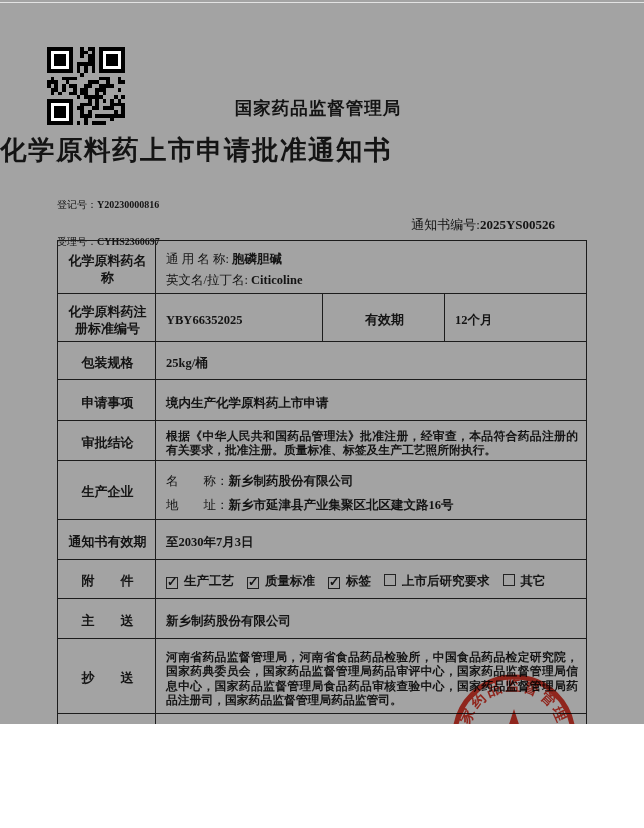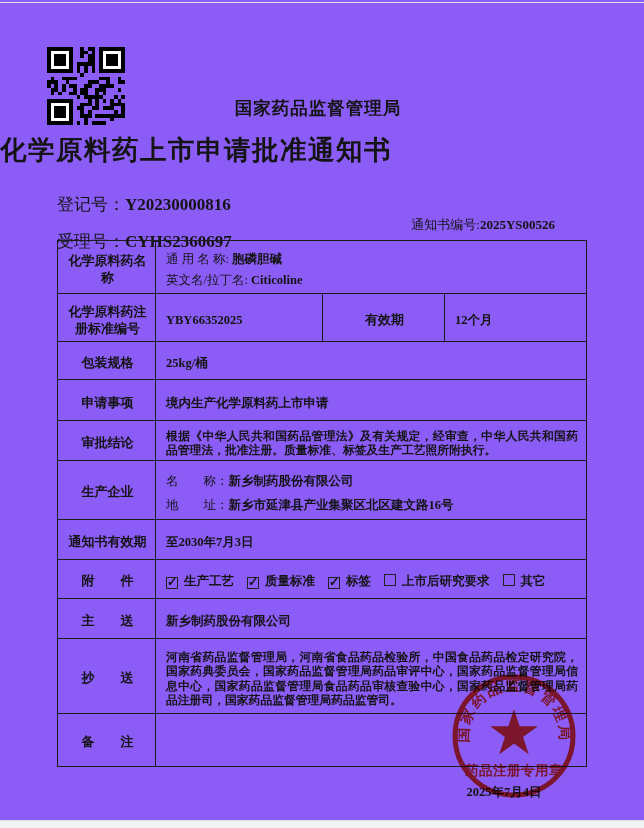--- a/index.html
+++ b/index.html
@@ -1,35 +1,35 @@
 <!DOCTYPE html>
 <html><head>
 <meta charset="utf-8">
 <style>
   html,body{margin:0;padding:0;background:#fff;}
   #page{
-    position:relative;width:644px;height:828px;background:#8b5cf6;overflow:hidden;
+    position:relative;width:644px;height:724px;background:#a3a3a3;overflow:hidden;
     font-family:"Liberation Serif","DejaVu Serif",serif;color:#141414;
   }
   .edge-top{position:absolute;left:0;top:2px;width:100%;height:1px;background:#e3e3e3;}
   .edge-bottom{position:absolute;left:0;top:820px;width:100%;height:8px;background:#f2f3f5;border-top:1px solid #dcdfe3;}
 
   .qr{position:absolute;left:46px;top:47px;width:80px;height:78px;}
   .qr svg{width:100%;height:100%;shape-rendering:crispEdges;}
 
   .agency{
     position:absolute;left:0;top:96px;width:636px;text-align:center;
     font-family:"Liberation Sans","DejaVu Sans",sans-serif;font-weight:700;font-size:17.5px;letter-spacing:1px;
   }
   .doc-title{
     position:absolute;left:0;top:132px;width:636px;text-align:left;
     font-size:26.5px;font-weight:600;letter-spacing:1.5px;
   }
 
-  .regline{position:absolute;left:57px;font-size:17px;line-height:16px;}
+  .regline{position:absolute;left:57px;font-size:10px;line-height:16px;}
   .regline .val{font-weight:700;}
   #regline1{top:197px;}
   #regline2{top:234px;}
   .noticeno{position:absolute;top:217px;left:280px;width:275px;text-align:right;font-size:13px;line-height:16px;}
   .noticeno .val{font-weight:700;}
 
   table.doc{
     position:absolute;left:57px;top:240px;width:529px;border-collapse:collapse;table-layout:fixed;
     font-size:12.5px;
   }
@@ -237,21 +237,21 @@
     <tr style="height:38px">
       <td class="lbl">包装规格</td>
       <td colspan="3" class="val-b">25kg/桶</td>
     </tr>
     <tr style="height:41px">
       <td class="lbl">申请事项</td>
       <td colspan="3" class="val-b">境内生产化学原料药上市申请</td>
     </tr>
     <tr style="height:35px">
       <td class="lbl">审批结论</td>
-      <td colspan="3" class="small-cell">根据《中华人民共和国药品管理法》及有关规定，经审查，中华人民共和国药品管理法，批准注册。质量标准、标签及生产工艺照所附执行。</td>
+      <td colspan="3" class="small-cell">根据《中华人民共和国药品管理法》批准注册，经审查，本品符合药品注册的有关要求，批准注册。质量标准、标签及生产工艺照所附执行。</td>
     </tr>
     <tr style="height:55px">
       <td class="lbl">生产企业</td>
       <td colspan="3">
         <div class="ent-line"><span class="sublbl">名　　称：</span><span class="val-b">新乡制药股份有限公司</span></div>
         <div class="ent-line"><span class="sublbl">地　　址：</span><span class="val-b">新乡市延津县产业集聚区北区建文路16号</span></div>
       </td>
     </tr>
     <tr style="height:40px">
       <td class="lbl">通知书有效期</td>

